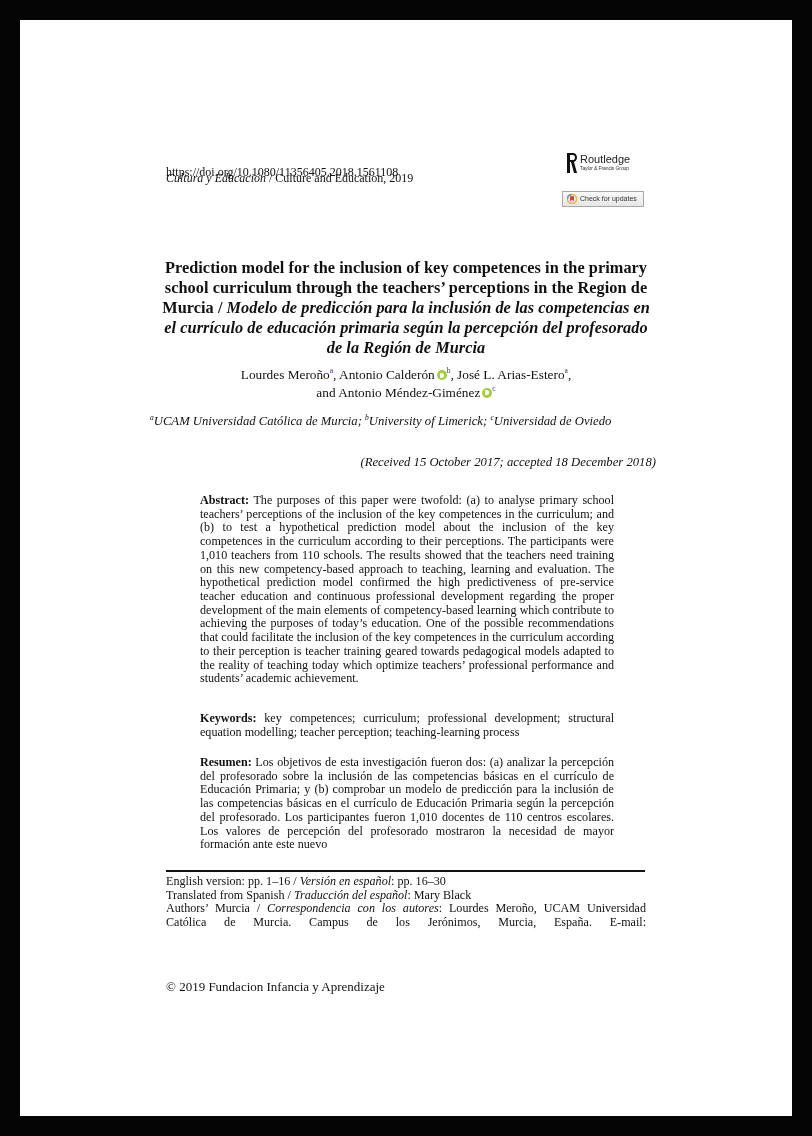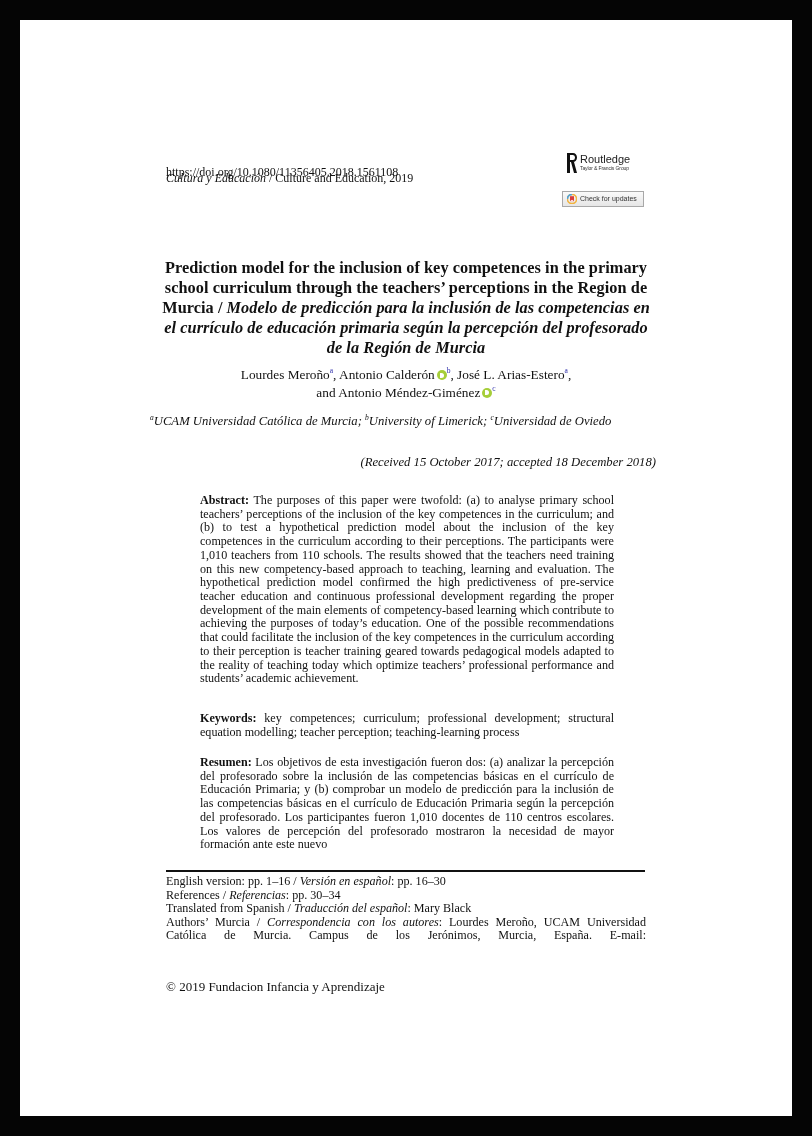--- a/index.html
+++ b/index.html
@@ -210,23 +210,20 @@
   <div class="abs block resumen">
     <b>Resumen:</b><span> Los objetivos de esta investigación fueron dos: (a) analizar la percepción del profesorado sobre la inclusión de las competencias básicas en el currículo de Educación Primaria; y (b) comprobar un modelo de predicción para la inclusión de las competencias básicas en el currículo de Educación Primaria según la percepción del profesorado. Los participantes fueron 1,010 docentes de 110 centros escolares. Los valores de percepción del profesorado mostraron la necesidad de mayor formación ante este nuevo</span>
   </div>
 
   <div class="abs rule"></div>
   <div class="abs footnotes">
     <div class="line">
       <span>English version: pp. 1–16 / </span><i>Versión en español</i><span>: pp. 16–30</span>
     </div>
     <div class="line">
-      <span>References / </span><i>Referencias</i><span>: pp. 30–34</span>
-    </div>
-    <div class="line">
       <span>Translated from Spanish / </span><i>Traducción del español</i><span>: Mary Black</span>
     </div>
     <div class="justify">
       <span>Authors’ Murcia / </span><i>Correspondencia con los autores</i><span>: Lourdes Meroño, UCAM Universidad Católica de Murcia. Campus de los Jerónimos, Murcia, España. E-mail:</span>
     </div>
   </div>
 
   <div class="abs copyright">© 2019 Fundacion Infancia y Aprendizaje</div>
 </div>
 

